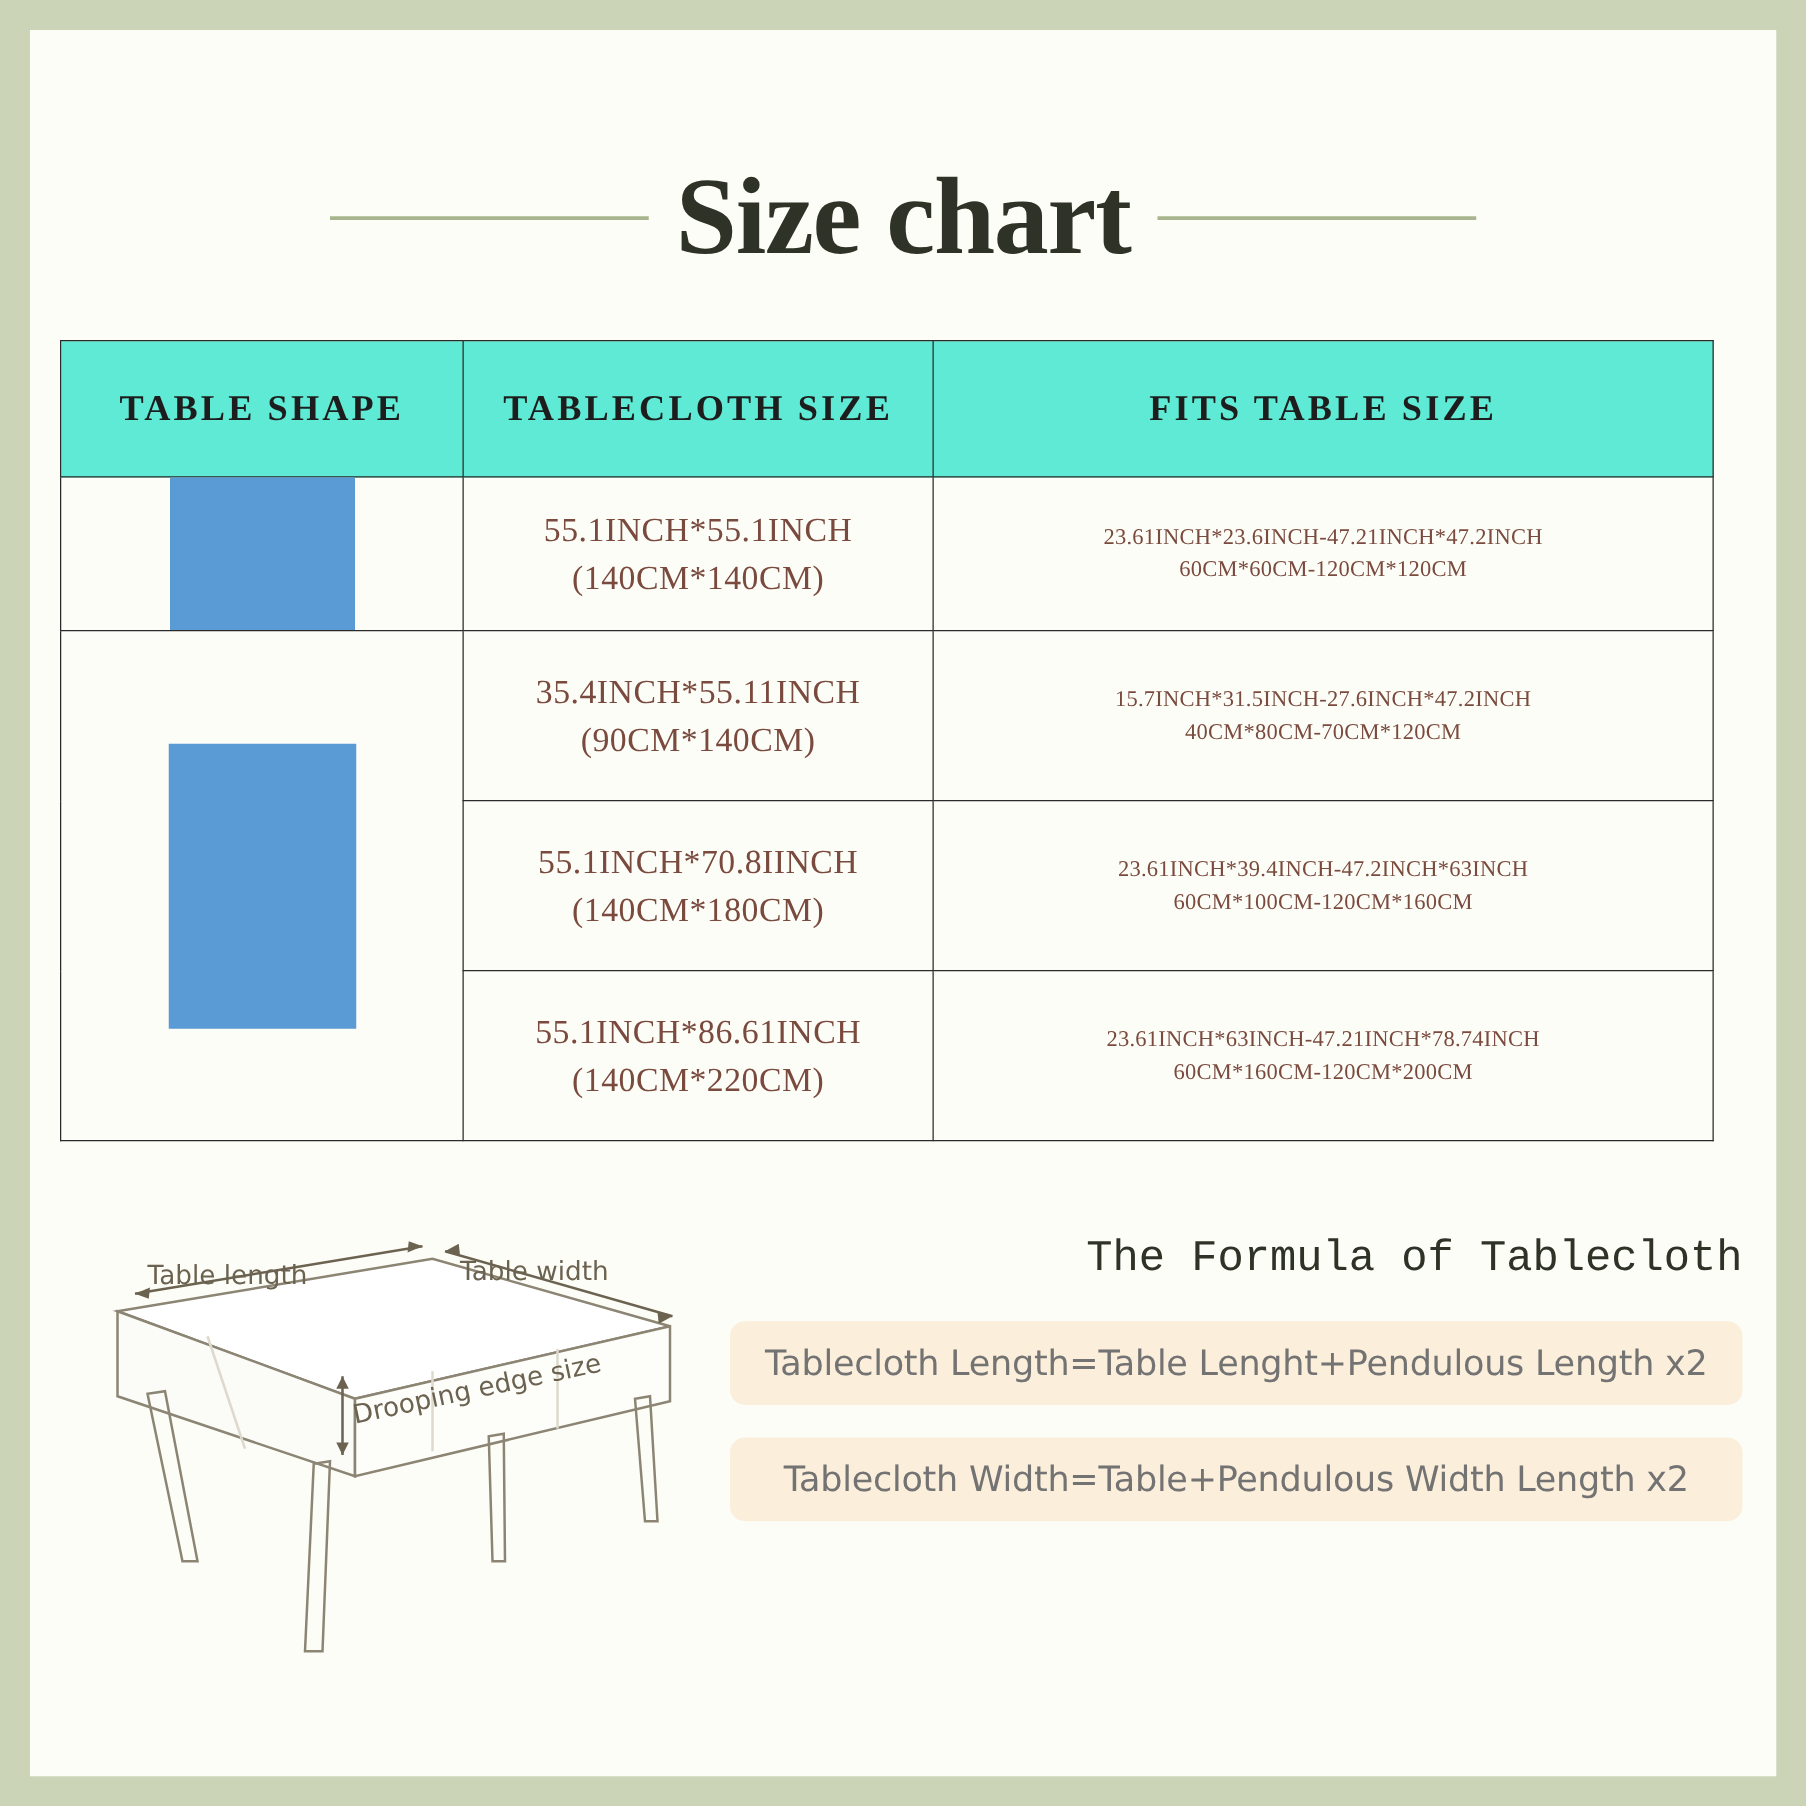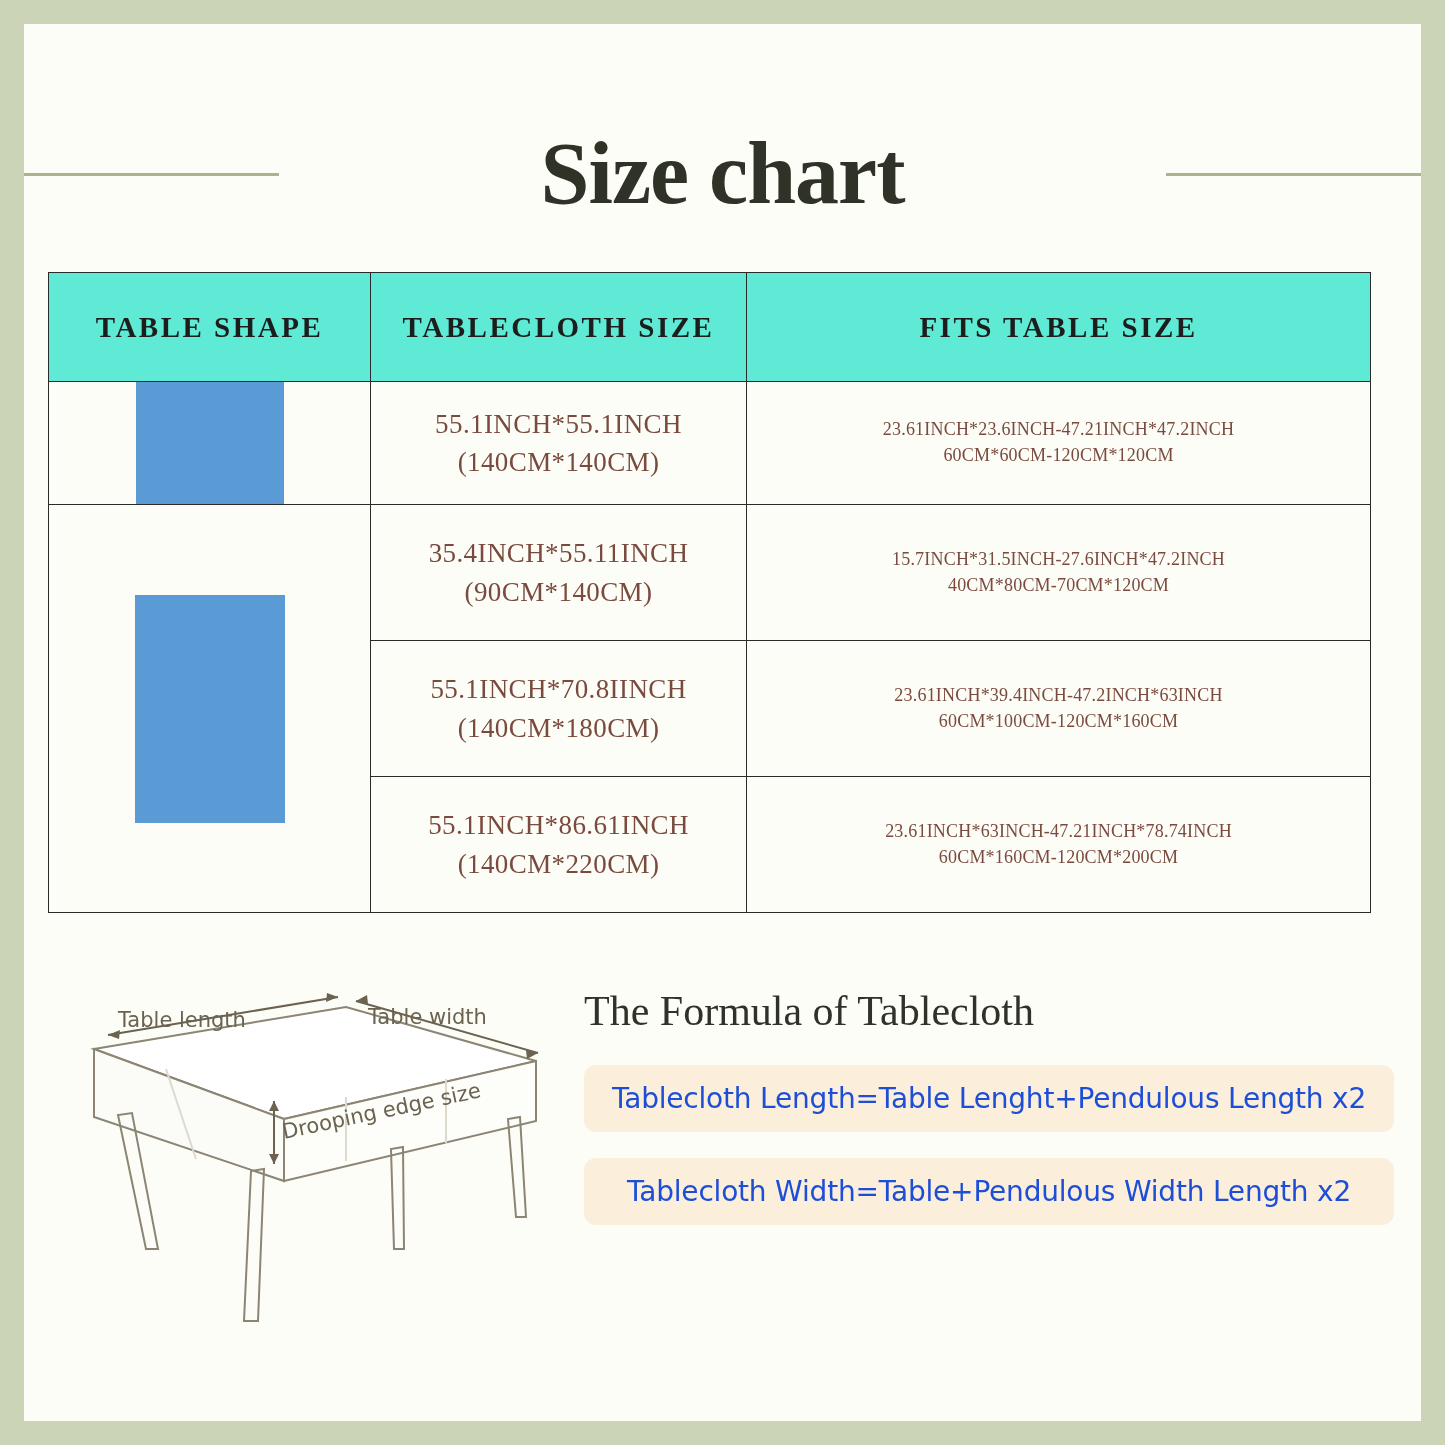--- a/index.html
+++ b/index.html
@@ -25,21 +25,21 @@
 
   
   .title-row {
     position: absolute;
     left: 0;
     top: 85px;
     width: 1397px;
     height: 130px;
     display: flex;
     align-items: center;
-    justify-content: space-between;
+    justify-content: center;
   }
   .title-rule {
     height: 3px;
     background: #a9b58f;
     flex: 0 0 auto;
   }
   .title-rule.left { width: 255px; }
   .title-rule.right { width: 255px; }
   .title-text {
     font-size: 88px;
@@ -135,34 +135,34 @@
     width: 520px;
     height: 417px;
   }
   .formula-area {
     position: absolute;
     left: 560px;
     top: 38px;
     width: 810px;
   }
   .formula-title {
-    font-family: Liberation Serif, serif;
-    font-size: 42px;
+    font-family: Liberation Mono, monospace;
+    font-size: 35px;
     color: #2f3327;
-    text-align: left;
+    text-align: right;
     margin-bottom: 30px;
   }
   .formula-pill {
     background: #fbeedb;
     border-radius: 12px;
     padding: 17px 22px;
     margin-bottom: 26px;
     font-family: "DejaVu Sans", sans-serif;
     font-size: 28px;
-    color: #1d4ed8;
+    color: #737373;
     text-align: center;
     white-space: nowrap;
     letter-spacing: -0.2px;
   }
   .diagram-label {
     font-family: "DejaVu Sans", sans-serif;
     fill: #6b6250;
     font-size: 21px;
   }
 </style>

